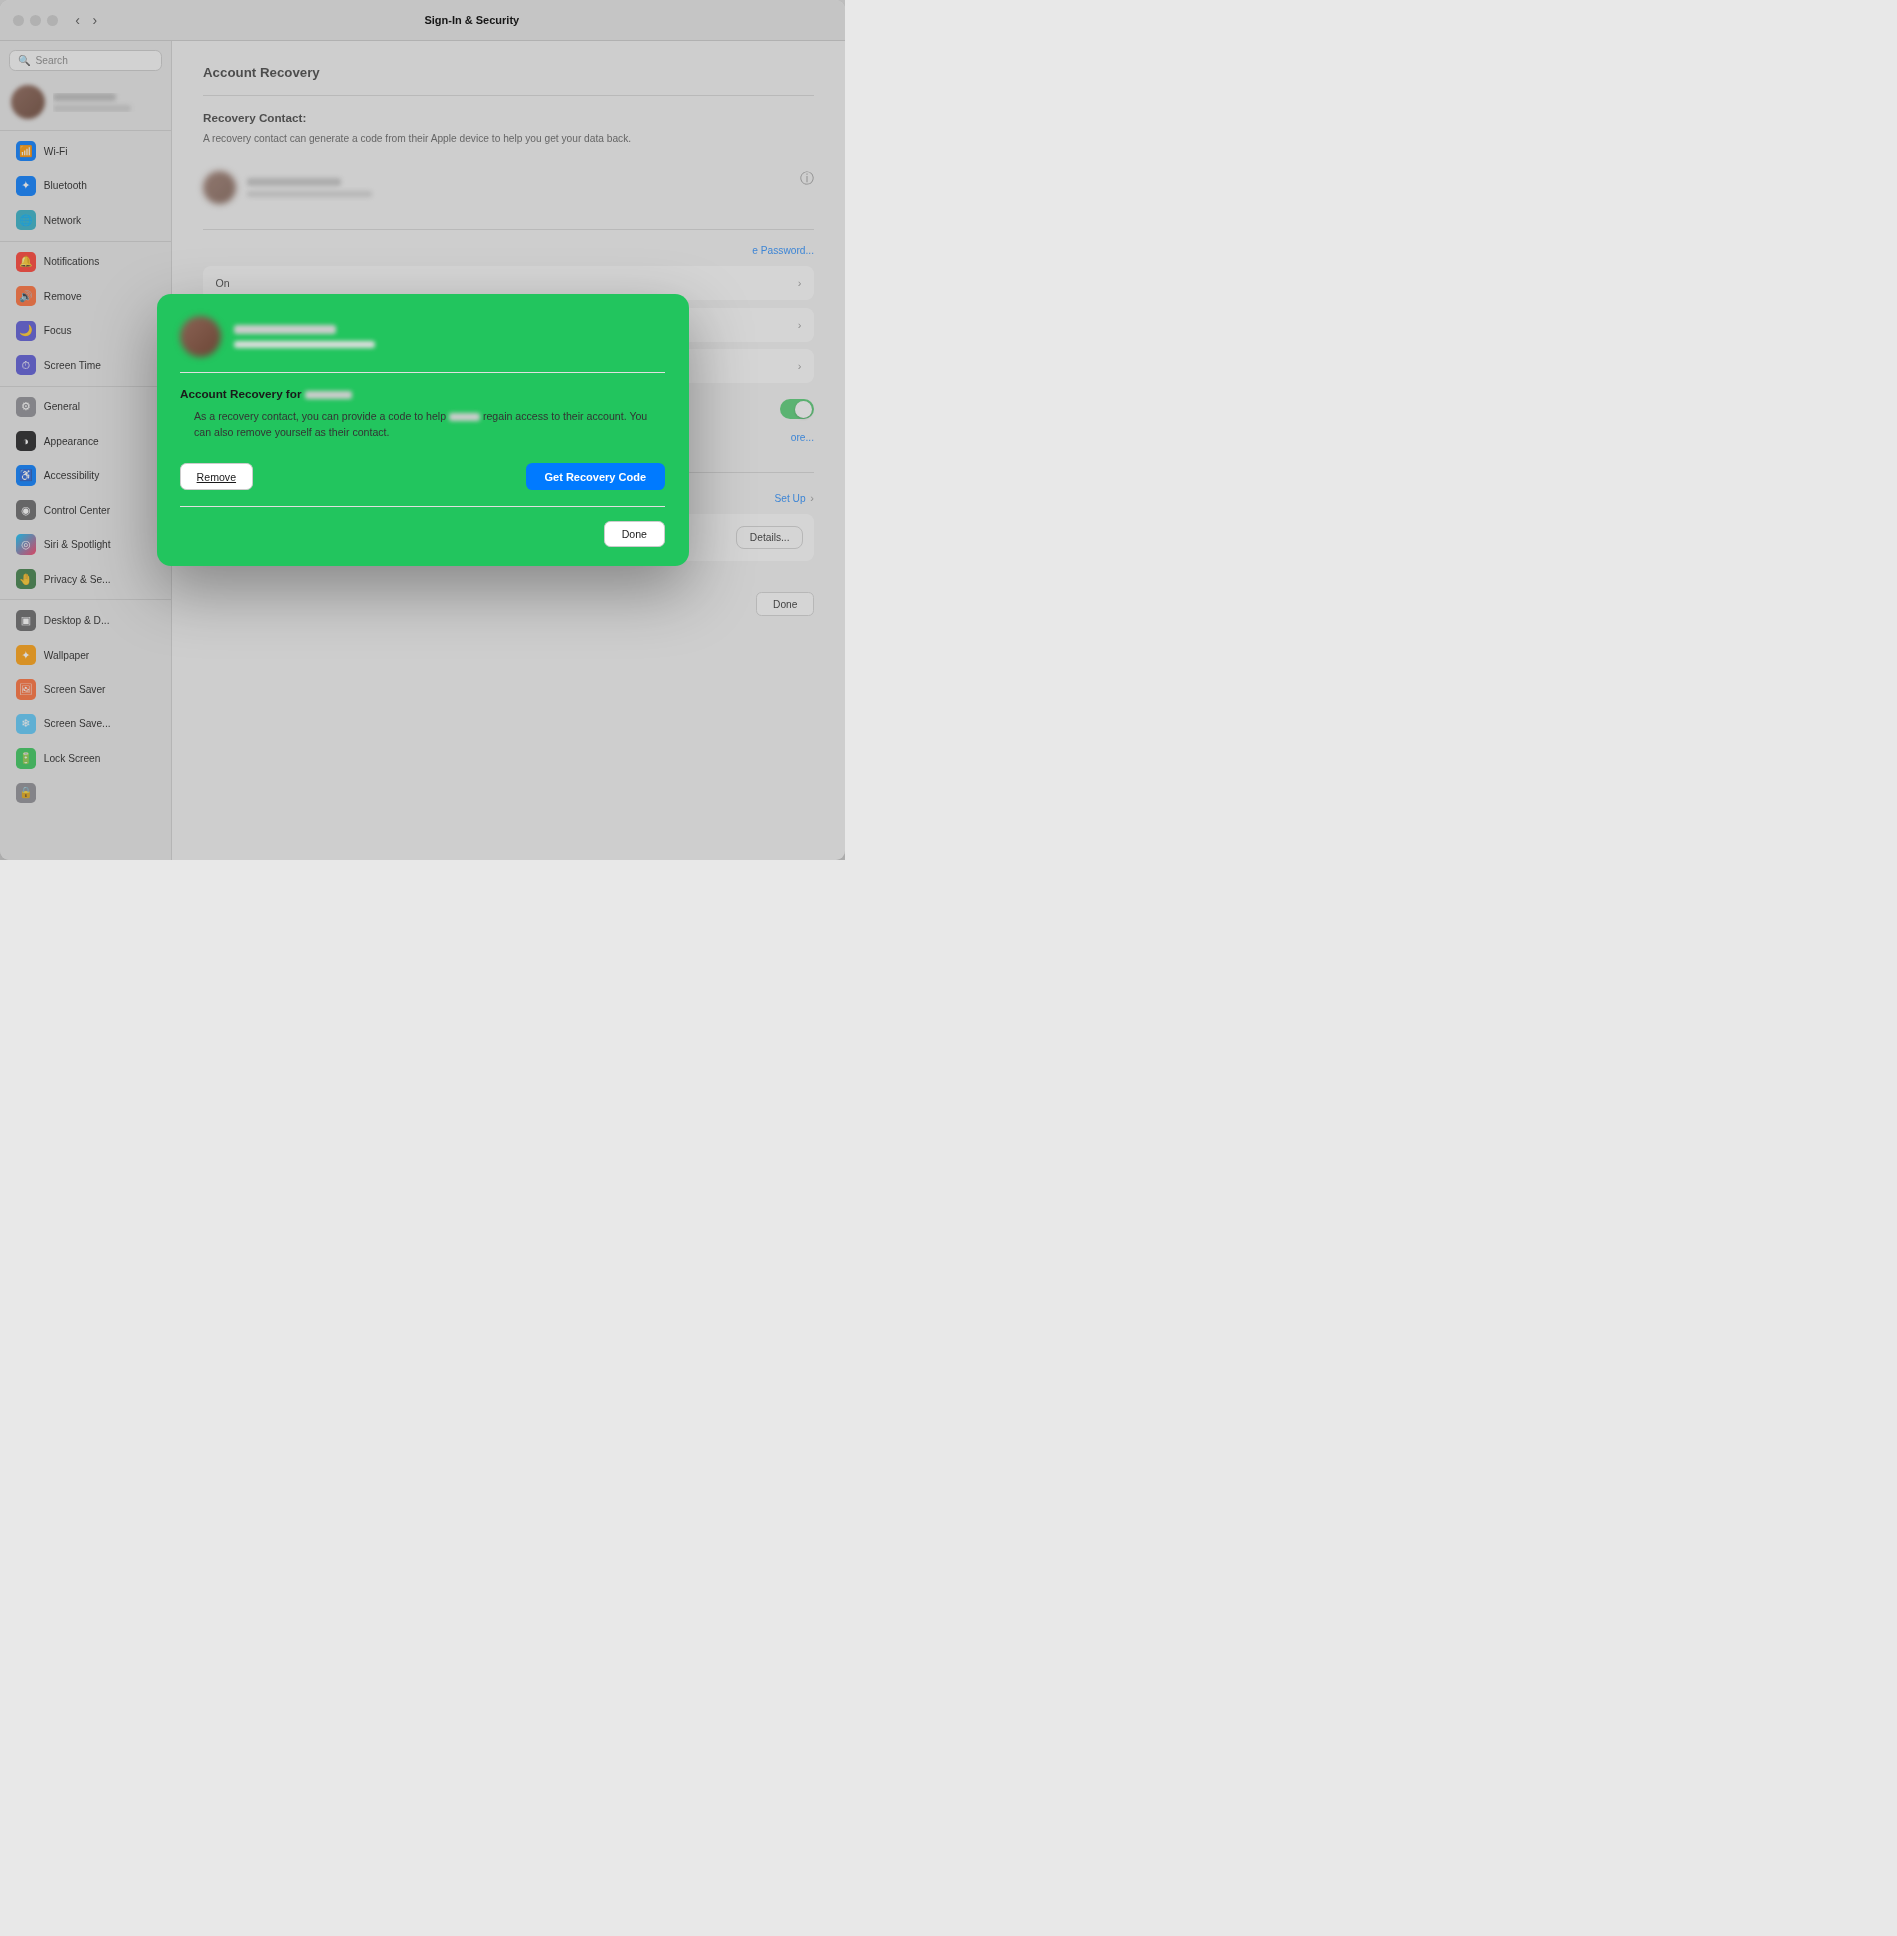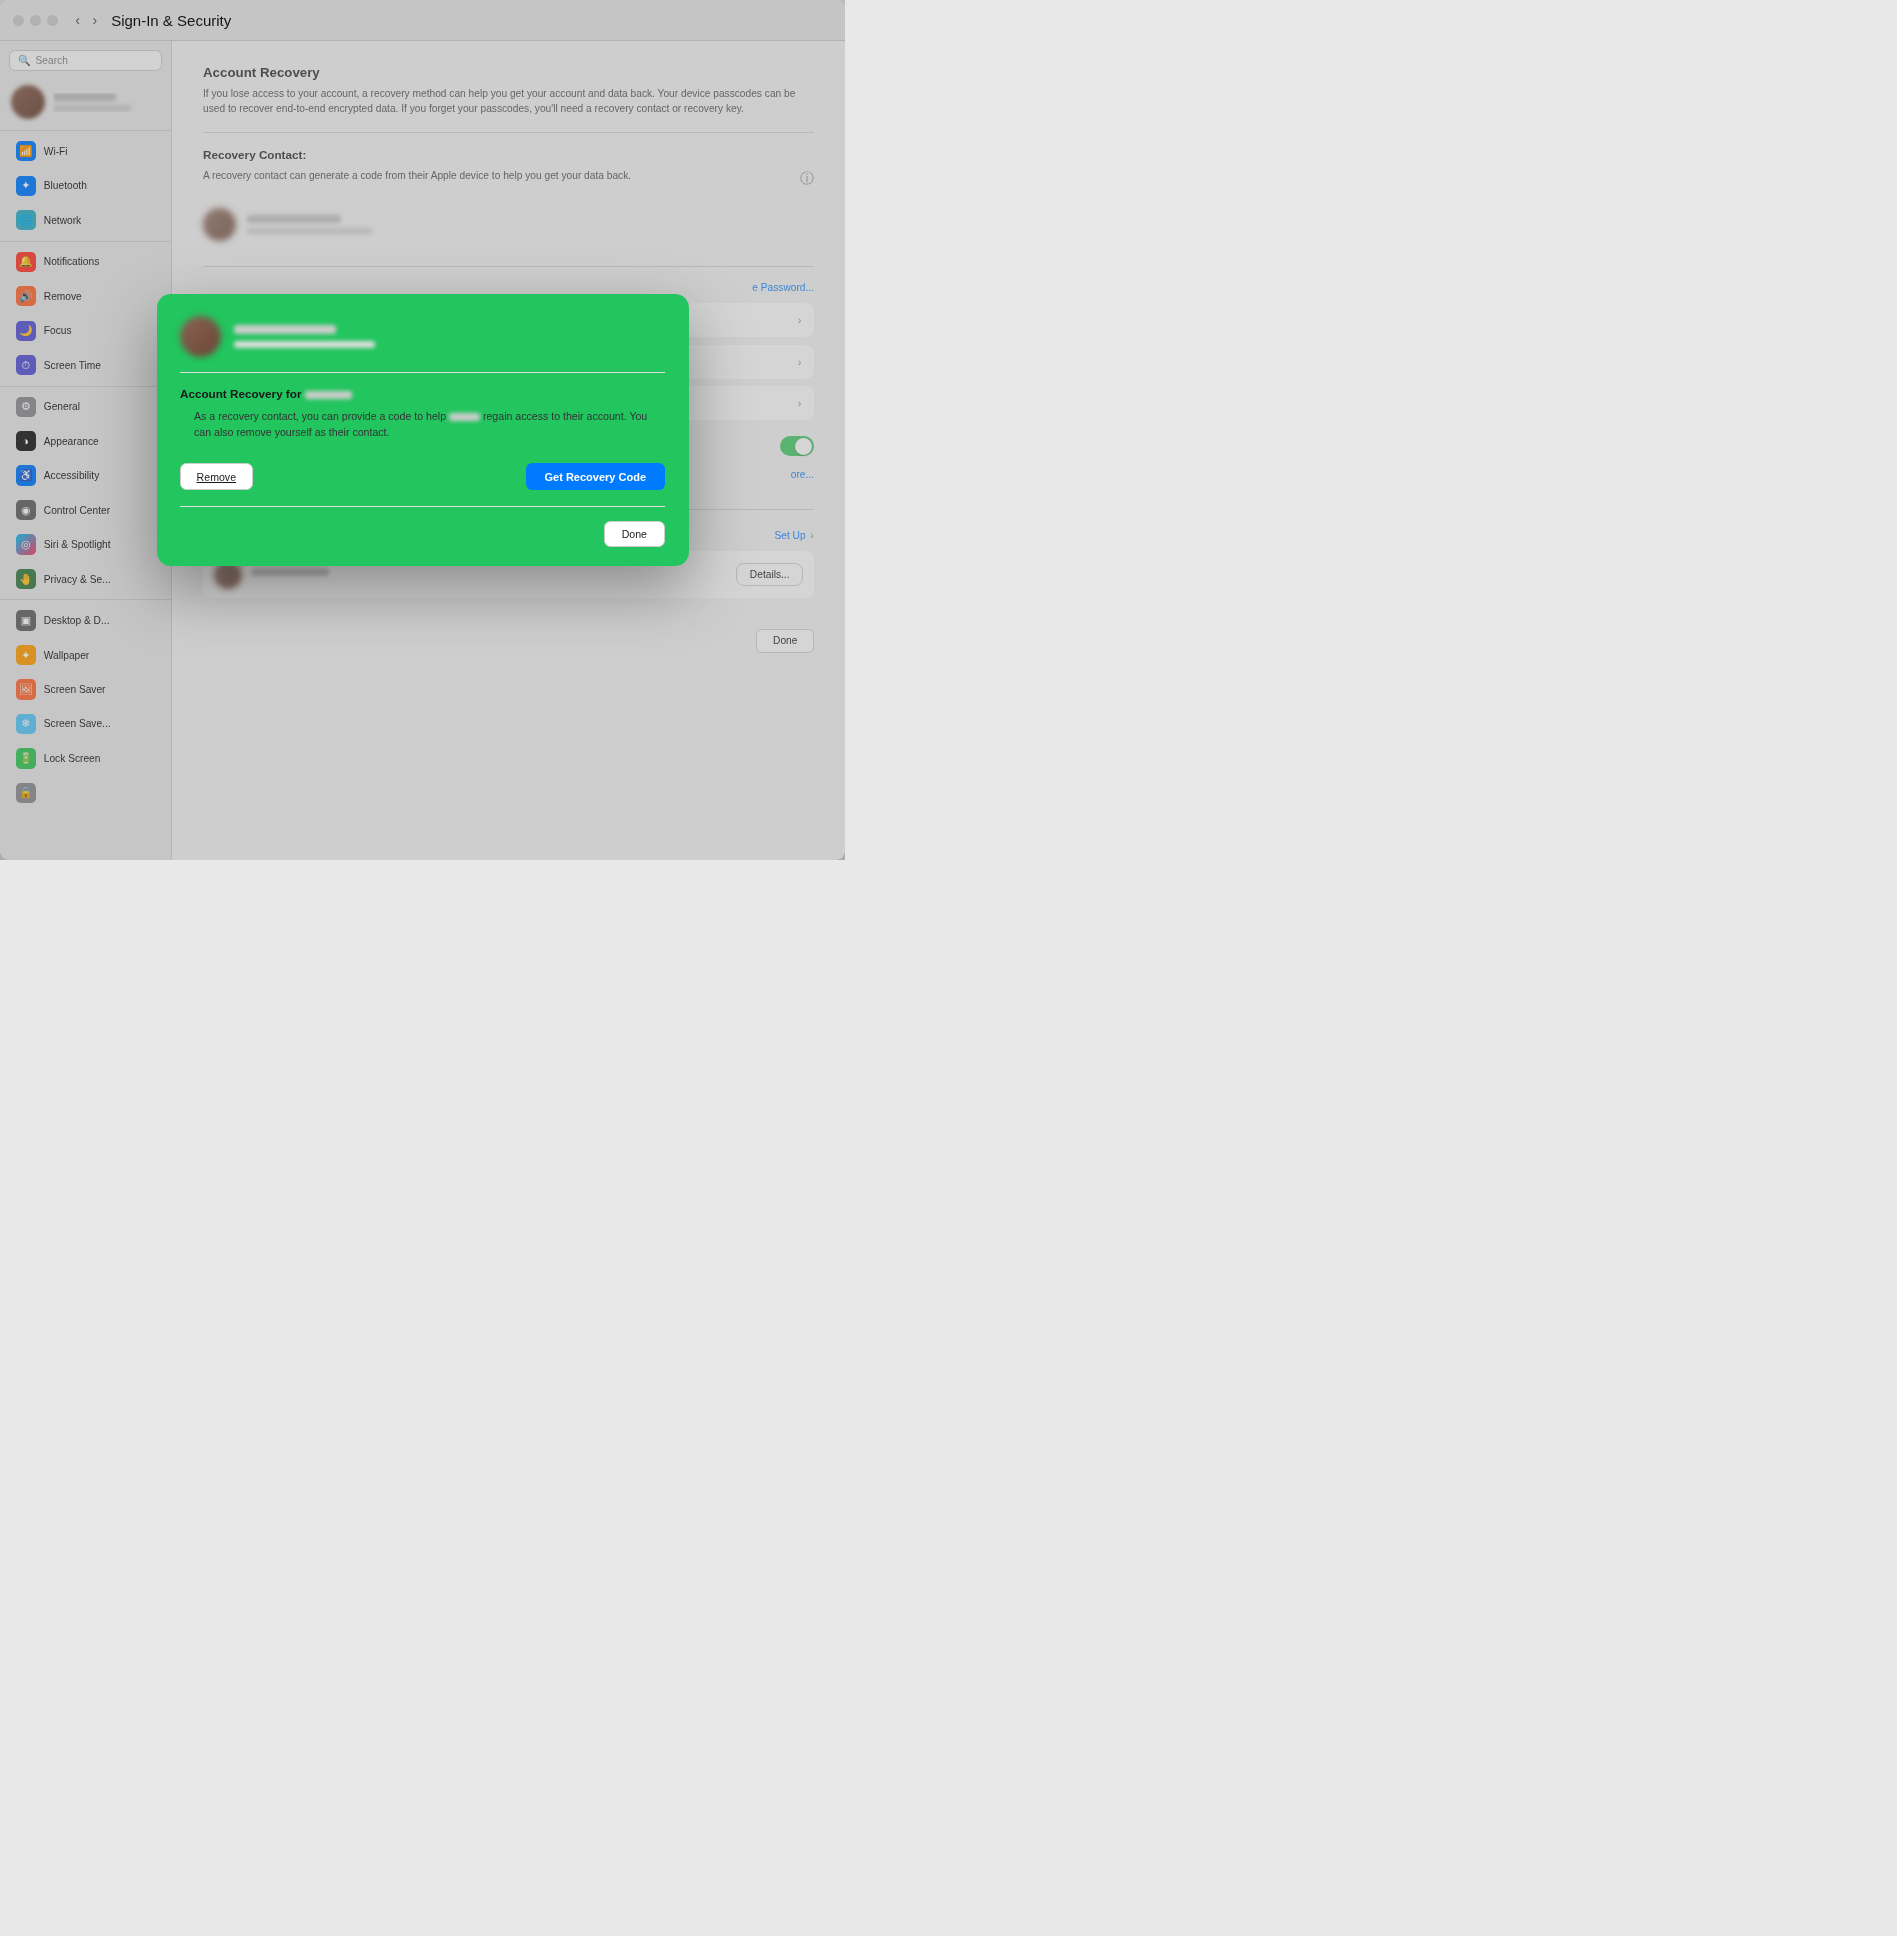--- a/index.html
+++ b/index.html
@@ -58,25 +58,25 @@
     .nav-btn {
       background: none;
       border: none;
       font-size: 14px;
       color: #666;
       cursor: pointer;
       padding: 1.6px 4.7px;
     }
 
     .titlebar-title {
-      font-size: 15px;
-      font-weight: 400;
+      font-size: 11px;
+      font-weight: 700;
       color: #1a1a1a;
       flex: 1;
-      text-align: left;
+      text-align: center;
     }
 
     
     .main-layout {
       display: flex;
       flex: 1;
       overflow: hidden;
     }
 
     
@@ -622,21 +622,20 @@
       </div>
       <div class="sidebar-item">
         <div class="sidebar-icon icon-lockscreen">🔒</div>
         <span class="sidebar-label"></span>
       </div>
     </div>
 
     <div class="content-area" style="position:relative;">
 
       <h2 class="section-title">Account Recovery</h2>
-      <p class="section-desc">If you lose access to your account, a recovery method can help you get your account and data back. Your device passcodes can be used to recover end-to-end encrypted data. If you forget your passcodes, you'll need a recovery contact or recovery key.</p>
 
       <div class="info-icon-pos">ⓘ</div>
 
       <div class="content-divider"></div>
 
       <h3 class="section-title" style="font-size:11.7px;">Recovery Contact:</h3>
       <p class="section-desc">A recovery contact can generate a code from their Apple device to help you get your data back.</p>
 
       <div class="recovery-contact-row">
         <div class="contact-avatar"></div>

